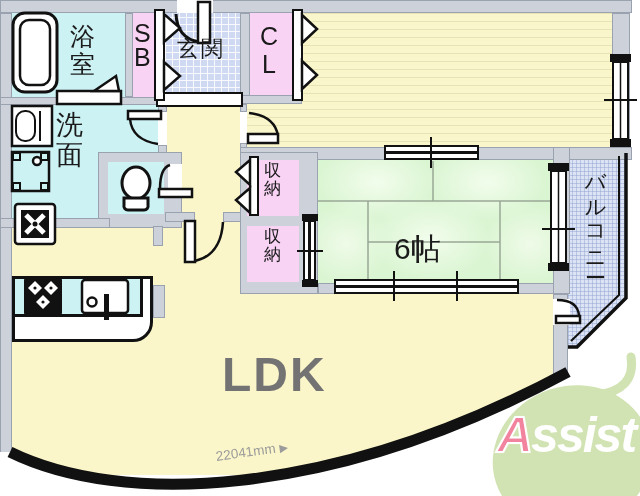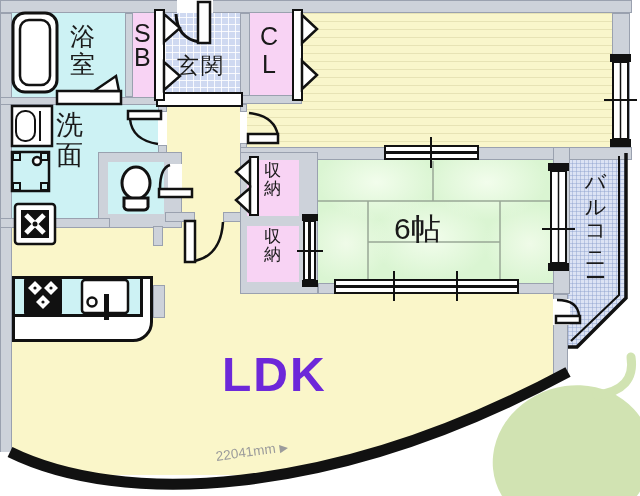--- a/index.html
+++ b/index.html
@@ -31,32 +31,32 @@
   .step{background:#fff;border:2px solid #111;box-sizing:border-box;}
   .counter-outer{background:#fff;border:3px solid #111;box-sizing:border-box;
     border-radius:0 0 20px 0;}
   .counter-top{background:#cdf2f4;border:3px solid #111;box-sizing:border-box;}
   svg.overlay{position:absolute;left:0;top:0;pointer-events:none;}
   
   .lbl{position:absolute;color:#1a1a1a;line-height:1.12;}
   .stack{white-space:pre-line;text-align:center;}
   .lbl-bath{left:70px;top:22px;font-size:25px;}
   .lbl-sb{left:134px;top:22px;font-size:25px;line-height:.95;}
-  .lbl-genkan{left:177px;top:54px;font-size:22px;letter-spacing:2px;}
+  .lbl-genkan{left:177px;top:37px;font-size:22px;letter-spacing:2px;}
   .lbl-cl{left:260px;top:22px;font-size:25px;}
   .lbl-yoshitsu{left:372px;top:44px;font-size:45px;letter-spacing:8px;}
   .lbl-senmen{left:56px;top:110px;font-size:27px;}
   .lbl-sto-up{left:264px;top:162px;font-size:17px;line-height:1.08;}
   .lbl-sto-low{left:264px;top:228px;font-size:17px;line-height:1.08;}
   .lbl-washitsu{left:375px;top:166px;font-size:34px;letter-spacing:3px;}
-  .lbl-rokujo{left:394px;top:212px;font-size:30px;}
+  .lbl-rokujo{left:394px;top:232px;font-size:30px;}
   .lbl-balcony{left:584px;top:158px;font-size:21px;height:185px;
     writing-mode:vertical-rl;letter-spacing:3px;}
   .lbl-ldk{left:222px;top:348px;font-size:48px;font-weight:600;
-    letter-spacing:2px;color:#6d28d9;}
+    letter-spacing:2px;color:#737373;}
   .lbl-dim{left:216px;top:449px;font-size:13.5px;color:#9b9b9b;
     transform:rotate(-8deg);transform-origin:left center;}
   .lbl-dim .arrow{font-size:11px;color:#9b9b9b;margin-left:4px;}
   .logo-text{position:absolute;left:497px;top:410px;font-size:50px;
     font-weight:bold;font-style:italic;letter-spacing:-2px;line-height:1;}
   .logo-a{color:#f2839f;-webkit-text-stroke:2px #ffffff;
     text-shadow:0 0 1px #fff,0 0 2px #fff;}
   .logo-rest{color:#ffffff;}
 </style>
 </head>
@@ -289,14 +289,15 @@
 面</div>
   <div class="lbl stack lbl-sto-up">収
 納</div>
   <div class="lbl stack lbl-sto-low">収
 納</div>
   <div class="lbl lbl-rokujo">6帖</div>
   <div class="lbl lbl-balcony">バルコニー</div>
   <div class="lbl lbl-ldk">LDK</div>
   <div class="lbl lbl-dim"><span>22041mm</span><span class="arrow">▶</span></div>
 
+  <div class="logo-text"><span class="logo-a">A</span><span class="logo-rest">ssist</span></div>
 
 </div>
 
 </body></html>

